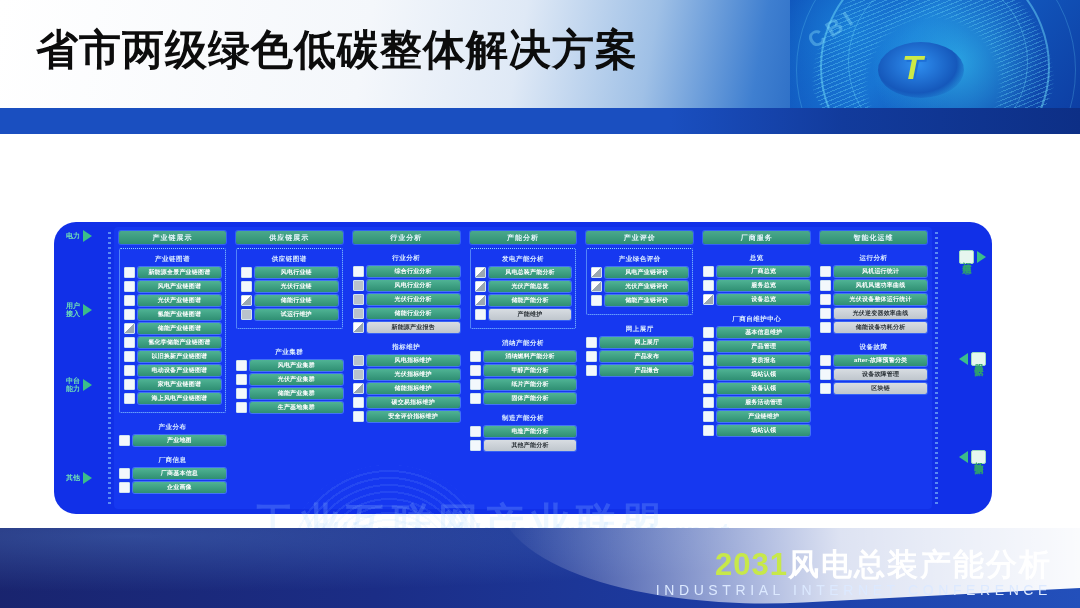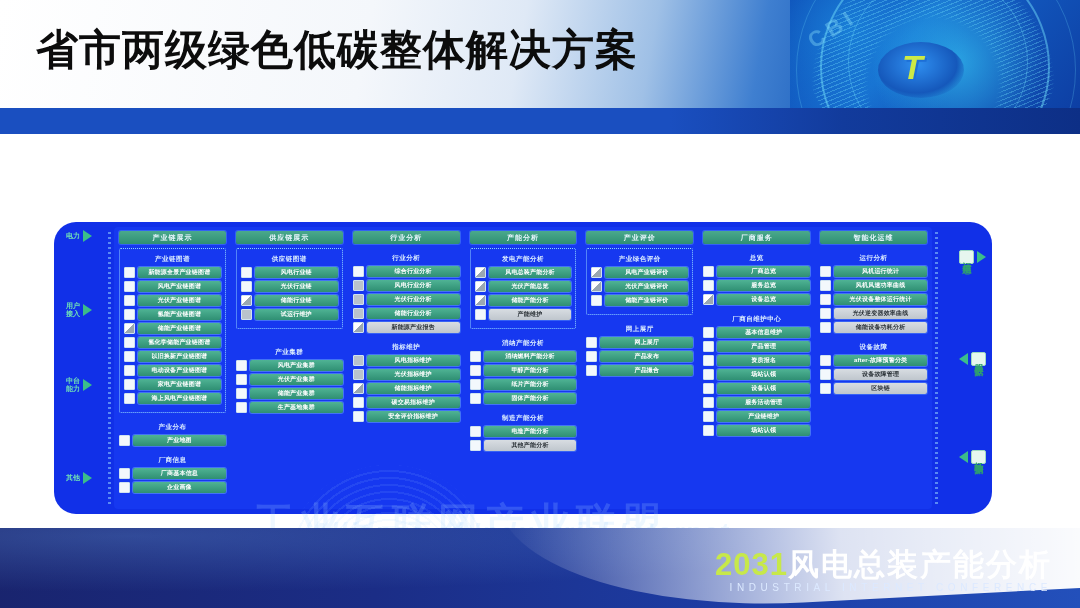--- a/index.html
+++ b/index.html
@@ -195,21 +195,21 @@
     position: absolute; left: 0; top: 0; width: 1080px; height: 80px;
     background: radial-gradient(ellipse at 12% 10%, rgba(120,180,255,.25) 0%, rgba(0,0,0,0) 55%);
   }
   .logo {
     position: absolute; right: 28px; top: 20px; text-align: right;
   }
   .logo-main { font-size: 31px; font-weight: 700; line-height: 33px; white-space: nowrap; }
   .logo-main .y { color: #c7e84a; letter-spacing: 1px; }
   .logo-main .cn { color: #ffffff; letter-spacing: 2px; }
   .logo-sub {
-    font-size: 10px; letter-spacing: 4.6px; color: #dce9ff; margin-top: 1px;
+    font-size: 14px; letter-spacing: 4.6px; color: #dce9ff; margin-top: 1px;
     white-space: nowrap;
   }
 </style>
 </head>
 <body>
 
 <div id="page">
 
   <div class="banner">
     <div class="banner-art">

